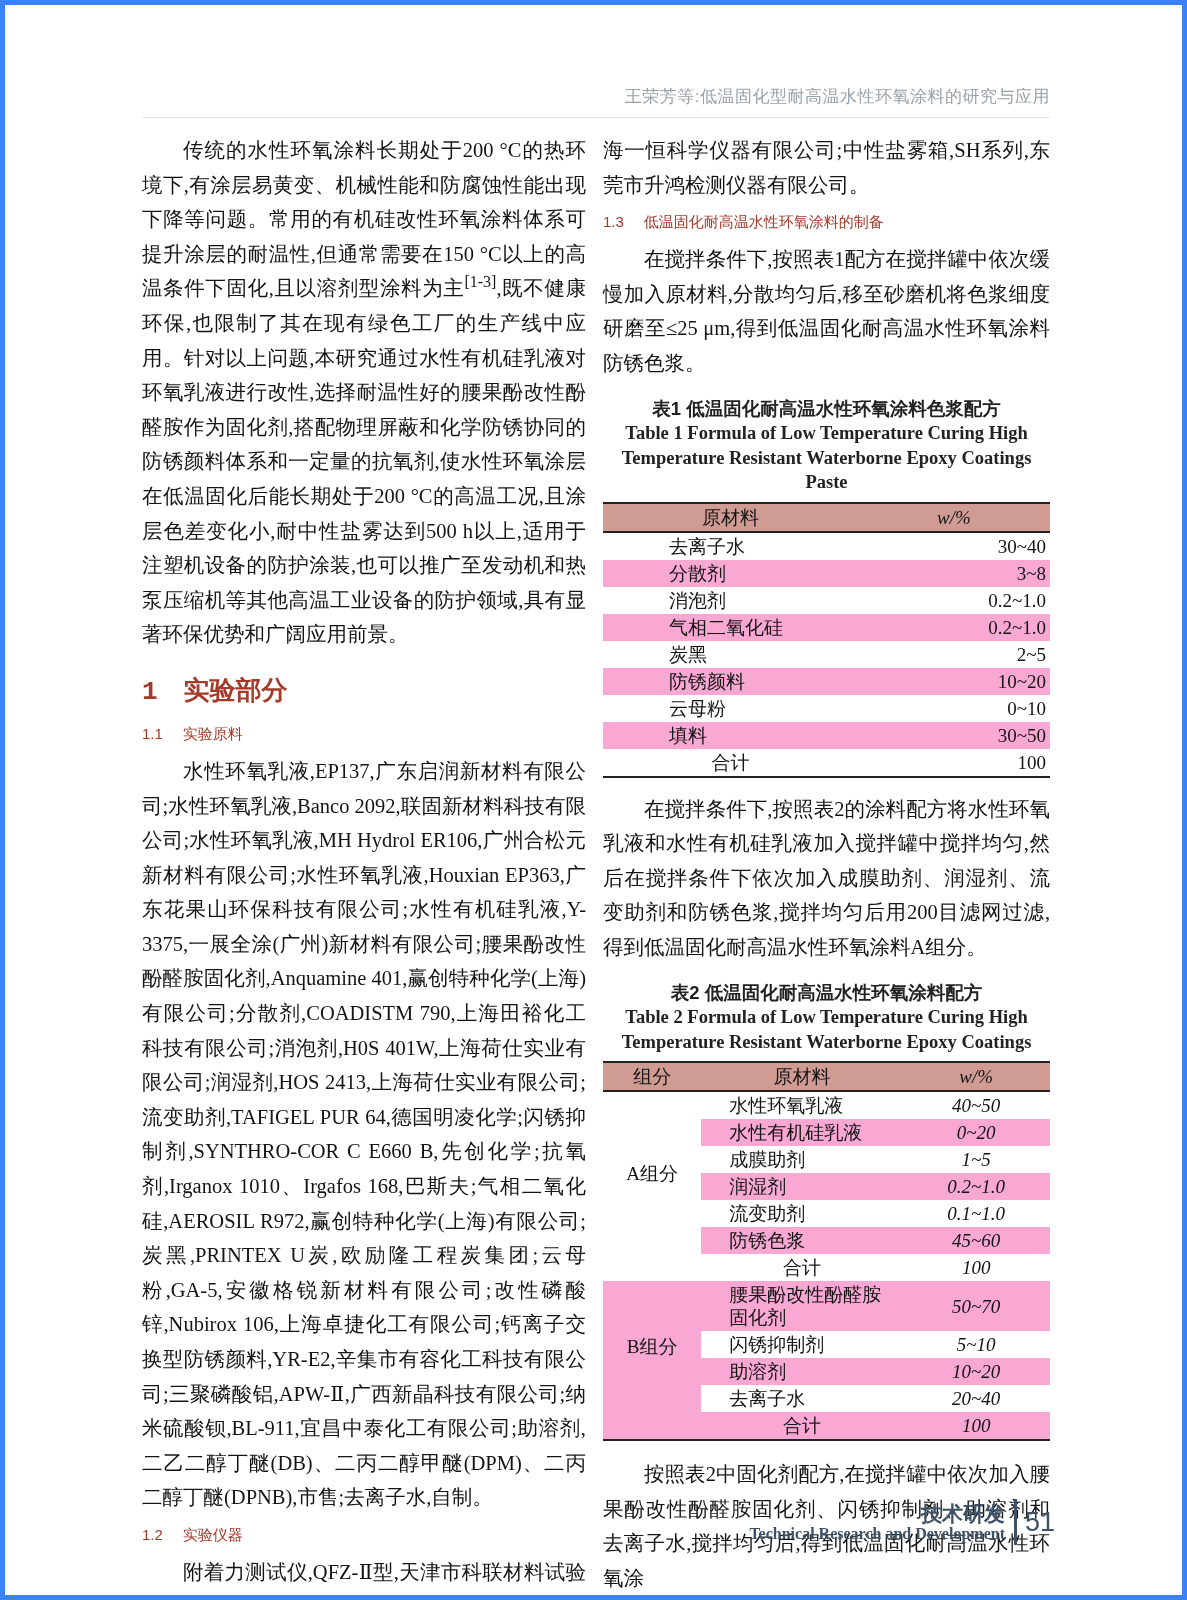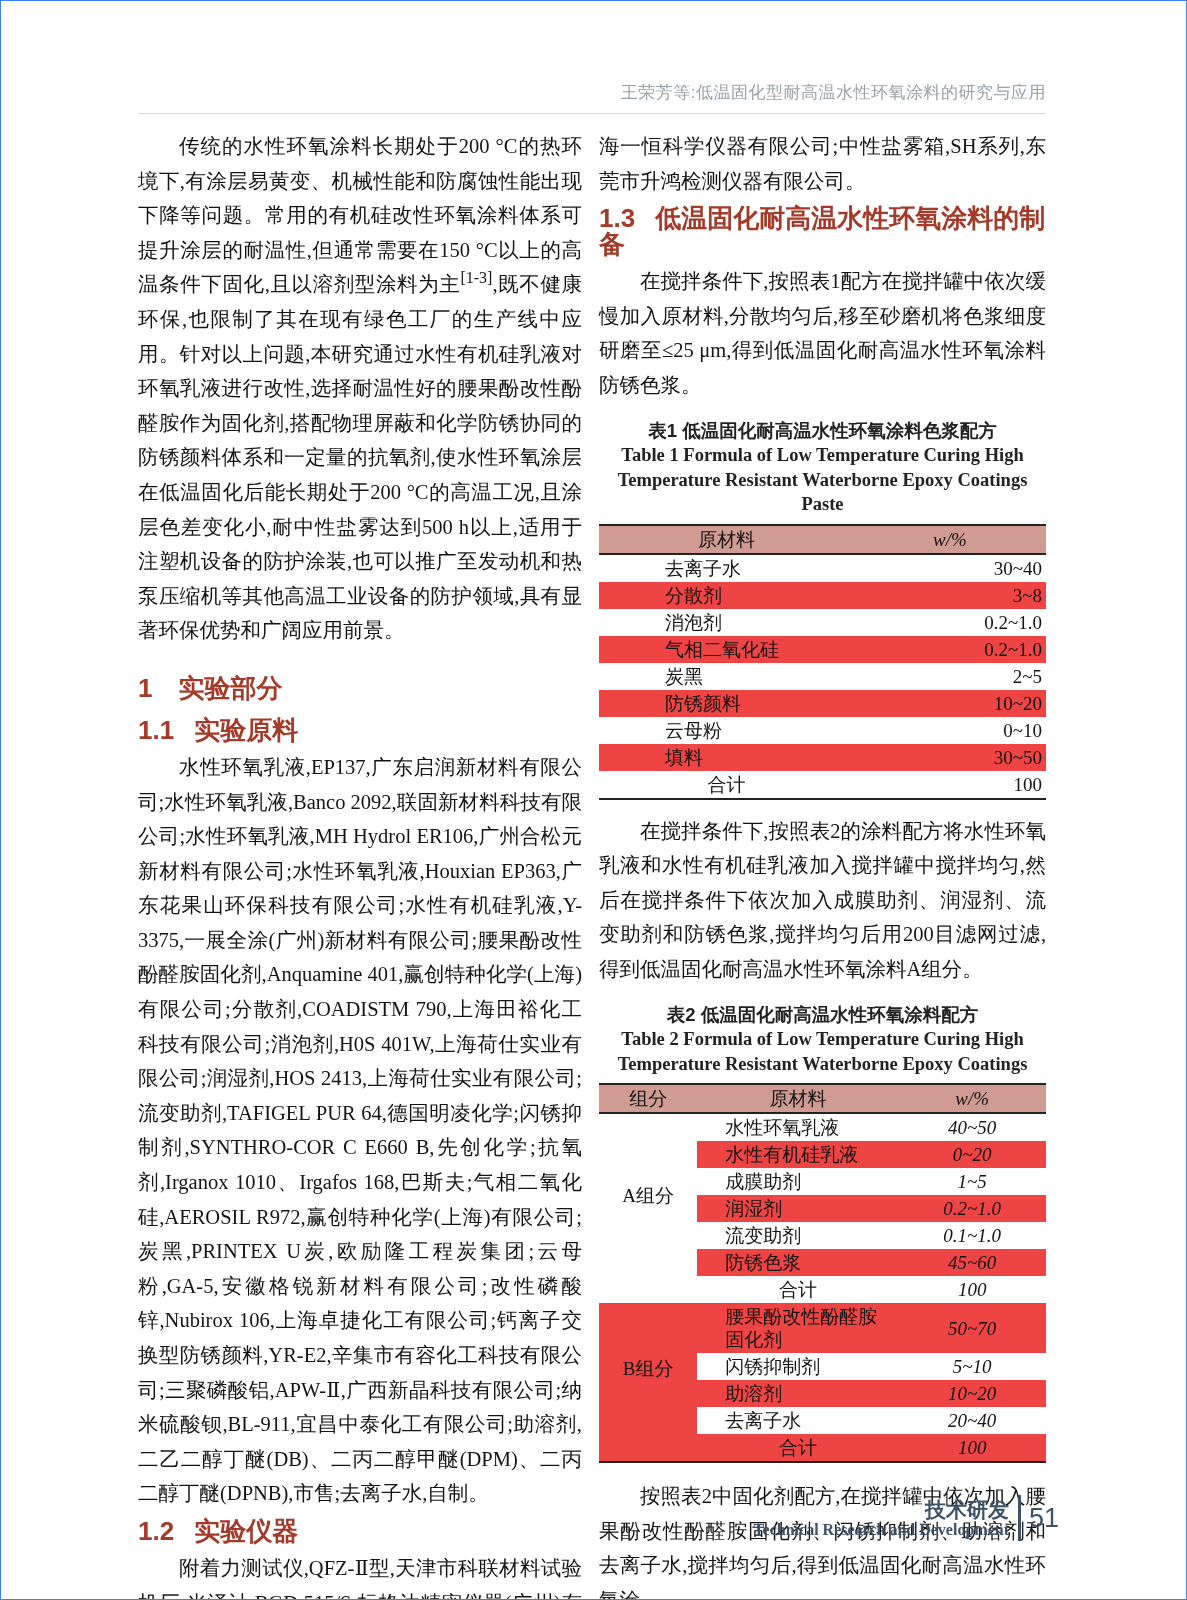--- a/index.html
+++ b/index.html
@@ -1,21 +1,21 @@
 <!DOCTYPE html>
 <html><head>
 <meta charset="utf-8">
 <style>
   * { margin:0; padding:0; box-sizing:border-box; }
   html,body { background:#ffffff; }
   .page {
     position:relative;
     width:1187px; height:1600px;
     background:#ffffff;
-    border:1px solid #3b82f6;
+    border:5px solid #3b82f6;
     overflow:hidden;
     font-family:"Liberation Serif","DejaVu Serif",serif;
     color:#141414;
   }
   
   .running-head {
     position:absolute; top:80px; left:137px; width:908px;
     text-align:right;
     font-family:"Liberation Sans","DejaVu Sans",sans-serif;
     font-size:17px; color:#99a2a7; letter-spacing:0.5px;
@@ -26,30 +26,30 @@
   }
   
   .col { position:absolute; top:128px; font-size:20.5px; line-height:34.6px; text-align:justify; }
   .col-left  { left:137px; width:444px; }
   .col-right { left:598px; width:447px; }
   p.indent { text-indent:2em; }
   sup { font-size:16px; vertical-align:super; line-height:0; }
 
   
   .h-sec {
-    font-family:Liberation Sans, sans-serif;
+    font-family:Liberation Mono, monospace;
     font-weight:bold; color:#a43a2a;
     font-size:26px; line-height:30px;
     margin:25px 0 14px 0; text-align:left;
   }
   .h-sec .num { margin-right:26px; }
   .h-sub {
     font-family:"Liberation Sans","DejaVu Sans",sans-serif;
-    font-weight:bold; color:#a43a2a;
-    font-size:26px; line-height:26px;
+    font-weight:normal; color:#a43a2a;
+    font-size:15px; line-height:26px;
     margin:7px 0 7px 0; text-align:left;
   }
   .h-sub .num { margin-right:20px; }
 
   
   .tbl-caption { text-align:center; margin:16px 0 7px 0; line-height:24.5px; text-indent:0; }
   .tbl-caption .cn {
     display:block;
     font-family:"Liberation Sans","DejaVu Sans",sans-serif;
     font-weight:bold; font-size:18.5px; color:#222;
@@ -62,21 +62,21 @@
 
   
   table.formula {
     width:100%; border-collapse:collapse;
     font-size:19px; line-height:23px;
     border-top:2px solid #222; border-bottom:2px solid #222;
     margin-bottom:4px;
   }
   table.formula thead tr { background:#d09b93; border-bottom:2px solid #222;border-radius:12px; }
   table.formula td { padding:2px 4px; height:27px; vertical-align:middle; }
-  .stripe, td.stripe { background:#ef4444; }
+  .stripe, td.stripe { background:#f9a8d4; }
   
   .t1-mat { width:57%; text-align:left; padding-left:66px !important; }
   .t1-val { width:43%; text-align:right; }
   .t1-head-mat { width:57%; text-align:center; }
   .t1-total { text-align:center; padding-left:4px !important; }
   
   .t2-grp { width:22%; text-align:center; }
   .t2-mat { width:45%; text-align:left; padding-left:28px !important; }
   .t2-val { width:33%; text-align:center;font-style:italic; }
   .t2-head-mat { width:45%; text-align:center; }

